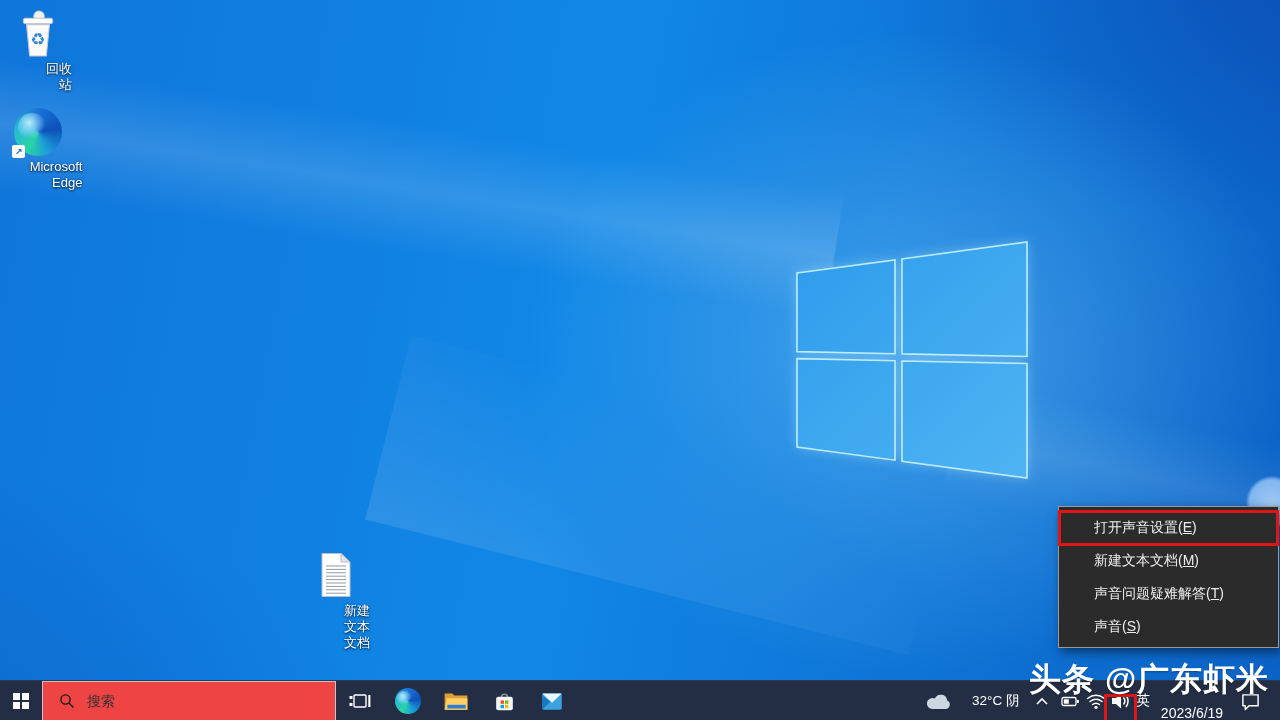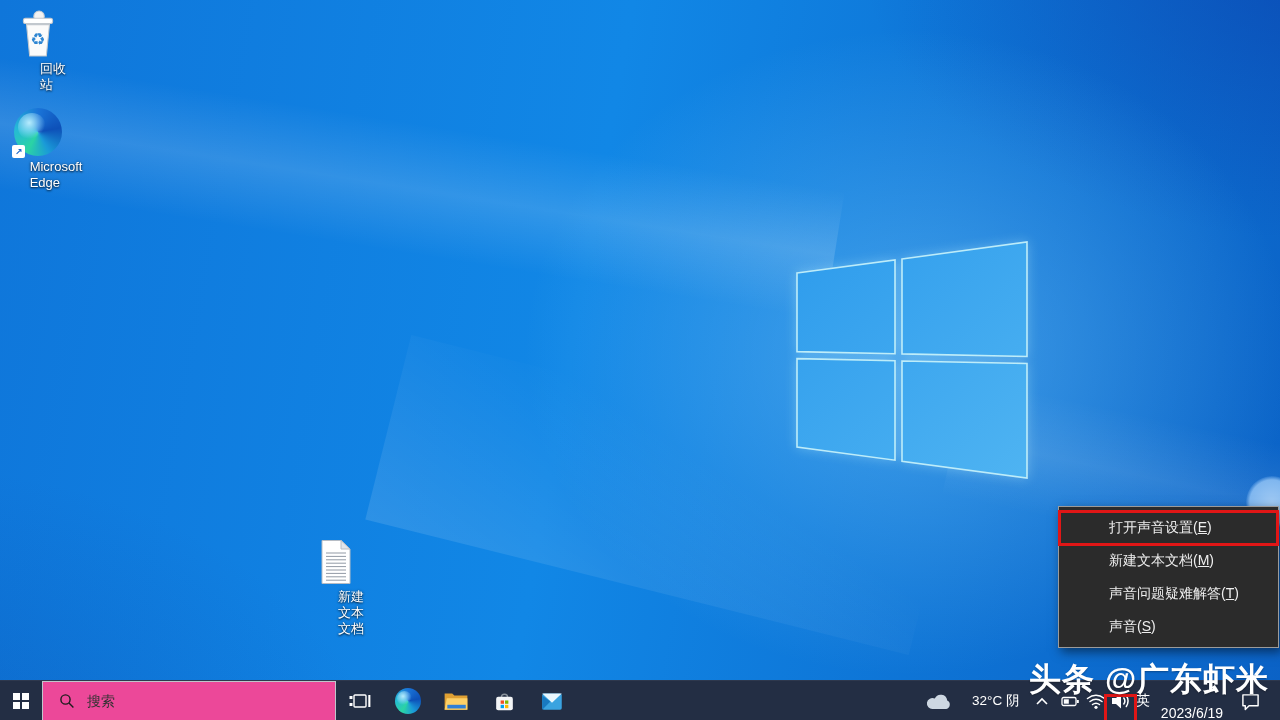--- a/index.html
+++ b/index.html
@@ -17,44 +17,44 @@
   .ray{position:absolute;z-index:1;pointer-events:none;}
   .ray1{left:-60px;top:120px;width:900px;height:130px;transform:rotate(9deg);
     background:linear-gradient(to bottom, rgba(255,255,255,0), rgba(255,255,255,.14) 50%, rgba(255,255,255,0));}
   .ray2{left:380px;top:400px;width:560px;height:190px;transform:rotate(14deg);
     background:linear-gradient(to top right, rgba(255,255,255,.12), rgba(255,255,255,0) 65%);}
   .ray3{left:950px;top:420px;width:420px;height:120px;transform:rotate(12deg);
     background:linear-gradient(to bottom, rgba(255,255,255,0), rgba(255,255,255,.10), rgba(255,255,255,0));}
   .win-logo{position:absolute;left:790px;top:235px;z-index:2;filter:drop-shadow(0 0 6px rgba(190,240,255,.35));}
   
   .dt-icon{position:absolute;width:68px;display:flex;flex-direction:column;align-items:center;z-index:5;cursor:default;}
-  .dt-icon .lbl{margin-top:3px;font-size:13px;line-height:16px;color:#fff;text-align:left;
+  .dt-icon .lbl{margin-top:3px;font-size:13px;line-height:16px;color:#fff;text-align:right;
     text-shadow:0 1px 2px rgba(0,0,0,.75), 0 0 3px rgba(0,0,0,.4);margin-left:36px;}
   .edge-orb{width:48px;height:48px;border-radius:50%;position:relative;
     background:conic-gradient(from 210deg at 50% 50%, #2bd4a4 0deg,#25b8d8 70deg,#1a74d8 150deg,#0d50b8 230deg,#1a9ad8 300deg,#2bd4a4 360deg);}
   .edge-orb::after{content:"";position:absolute;left:8%;top:10%;width:58%;height:58%;border-radius:50%;
     background:radial-gradient(circle at 40% 35%, rgba(190,240,255,.95), rgba(190,240,255,0) 65%);}
   .shortcut-badge{position:absolute;left:-2px;bottom:-2px;width:13px;height:13px;background:#fff;border-radius:2px;
     display:flex;align-items:center;justify-content:center;font-size:9px;color:#1a66c8;font-weight:bold;}
   
   .cursor-glow{position:absolute;left:1246px;top:476px;width:52px;height:52px;border-radius:50%;z-index:30;
     background:radial-gradient(circle, rgba(165,205,245,.95) 0%, rgba(145,195,245,.85) 60%, rgba(145,195,245,0) 72%);}
   .ctx-menu{position:absolute;left:1058px;top:506px;width:221px;z-index:35;background:#2b2b2b;
-    border:1px solid #9b9b9b;box-shadow:3px 4px 10px rgba(0,0,0,.5);padding:4px 16px;}
+    border:1px solid #9b9b9b;box-shadow:3px 4px 10px rgba(0,0,0,.5);padding:4px 1px;}
   .ctx-item{position:relative;height:33px;line-height:33px;padding-left:34px;font-size:14px;color:#eeeeee;white-space:nowrap;}
   .ctx-item .u{text-decoration:underline;}
   .ctx-item .sub-arrow{position:absolute;right:11px;top:0;font-size:17px;color:#d8d8d8;}
   .red-box{position:absolute;left:-1px;top:3px;width:calc(100% + 2px);height:36px;border:3px solid #e01616;z-index:2;pointer-events:none;}
   
   .taskbar{position:absolute;left:0;bottom:0;width:1280px;height:40px;background:#232e44;z-index:20;
     border-top:1px solid rgba(255,255,255,.05);display:flex;align-items:stretch;}
   .tb-btn{width:48px;height:40px;display:flex;align-items:center;justify-content:center;flex:0 0 auto;}
   .start-grid{display:grid;grid-template-columns:7px 7px;grid-template-rows:7px 7px;gap:2px;}
   .start-grid div{background:#fff;}
-  .tb-search{width:294px;height:40px;background:#ec4899;border:1px solid #bfc6cc;display:flex;align-items:center;flex:0 0 auto;}
+  .tb-search{width:294px;height:40px;background:#ef4444;border:1px solid #bfc6cc;display:flex;align-items:center;flex:0 0 auto;}
   .tb-search input{border:none;outline:none;background:transparent;font-size:14px;color:#222;width:200px;
     font-family:"Liberation Sans","DejaVu Sans",sans-serif;}
   .tb-search input::placeholder{color:#333;opacity:1;}
   .tb-search .mag{margin:0 10px 0 16px;display:flex;}
   
   .tray-el{position:absolute;display:flex;align-items:center;justify-content:center;color:#fff;}
   .weather{left:925px;top:0;height:40px;gap:17px;font-size:13.5px;}
   .tray-lang{font-size:14px;}
   .tray-clock{left:1152px;top:0;width:80px;height:40px;flex-direction:column;justify-content:flex-end;padding-bottom:0;font-size:14px;}
   .tray-redbox{position:absolute;left:1104px;top:694px;width:33px;height:26px;border:3px solid #e01616;border-bottom:none;z-index:40;}
@@ -95,21 +95,21 @@
     <div class="lbl">回收站</div>
   </div>
 
   <div class="dt-icon" style="left:4px;top:108px;">
     <div class="edge-orb">
       <div class="shortcut-badge">↗</div>
     </div>
     <div class="lbl">Microsoft Edge</div>
   </div>
 
-  <div class="dt-icon" style="left:302px;top:537px;font-family:Liberation Mono, monospace;">
+  <div class="dt-icon" style="left:302px;top:550px;">
     <svg width="38" height="50" viewBox="0 0 38 46">
       <path d="M5,1.5 H24 L33,10 V44.5 H5 Z" fill="#ffffff" stroke="#b6bcc4" stroke-width="1"></path>
       <path d="M24,1.5 V10 H33 Z" fill="#e1e5ea" stroke="#b6bcc4" stroke-width="1"></path>
       <g stroke="#929aa5" stroke-width="1">
         <line x1="9" y1="14" x2="29" y2="14"></line>
           <line x1="9" y1="17.4" x2="29" y2="17.4"></line>
         <line x1="9" y1="20.8" x2="29" y2="20.8"></line>
           <line x1="9" y1="24.2" x2="29" y2="24.2"></line>
         <line x1="9" y1="27.6" x2="29" y2="27.6"></line>
           <line x1="9" y1="31" x2="29" y2="31"></line>

